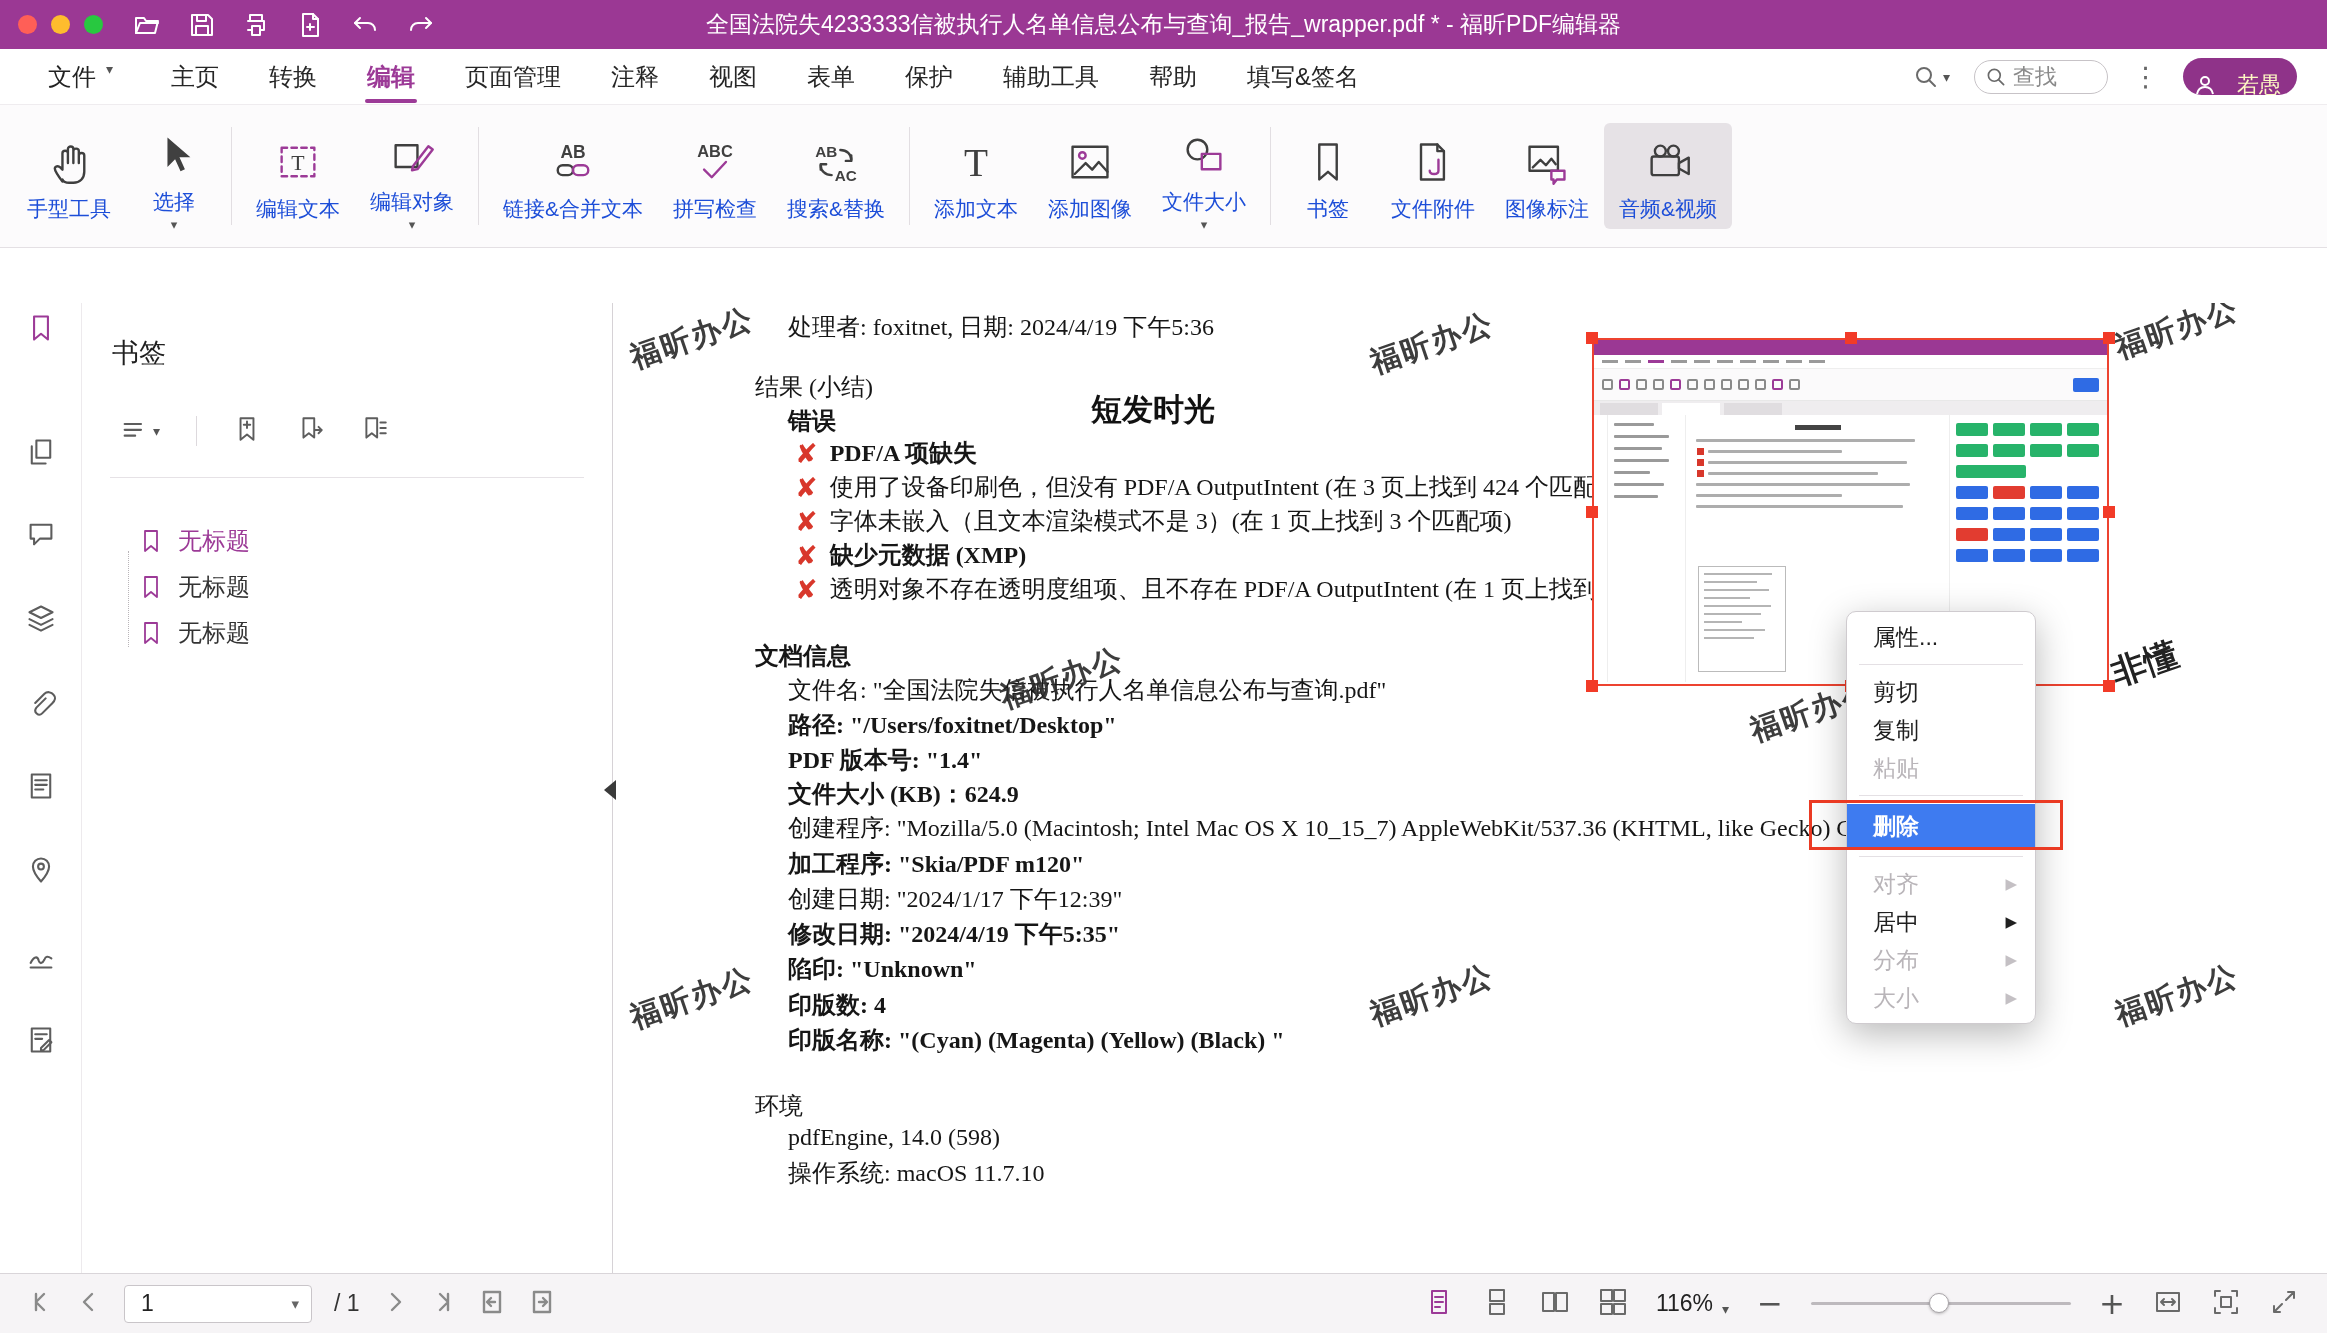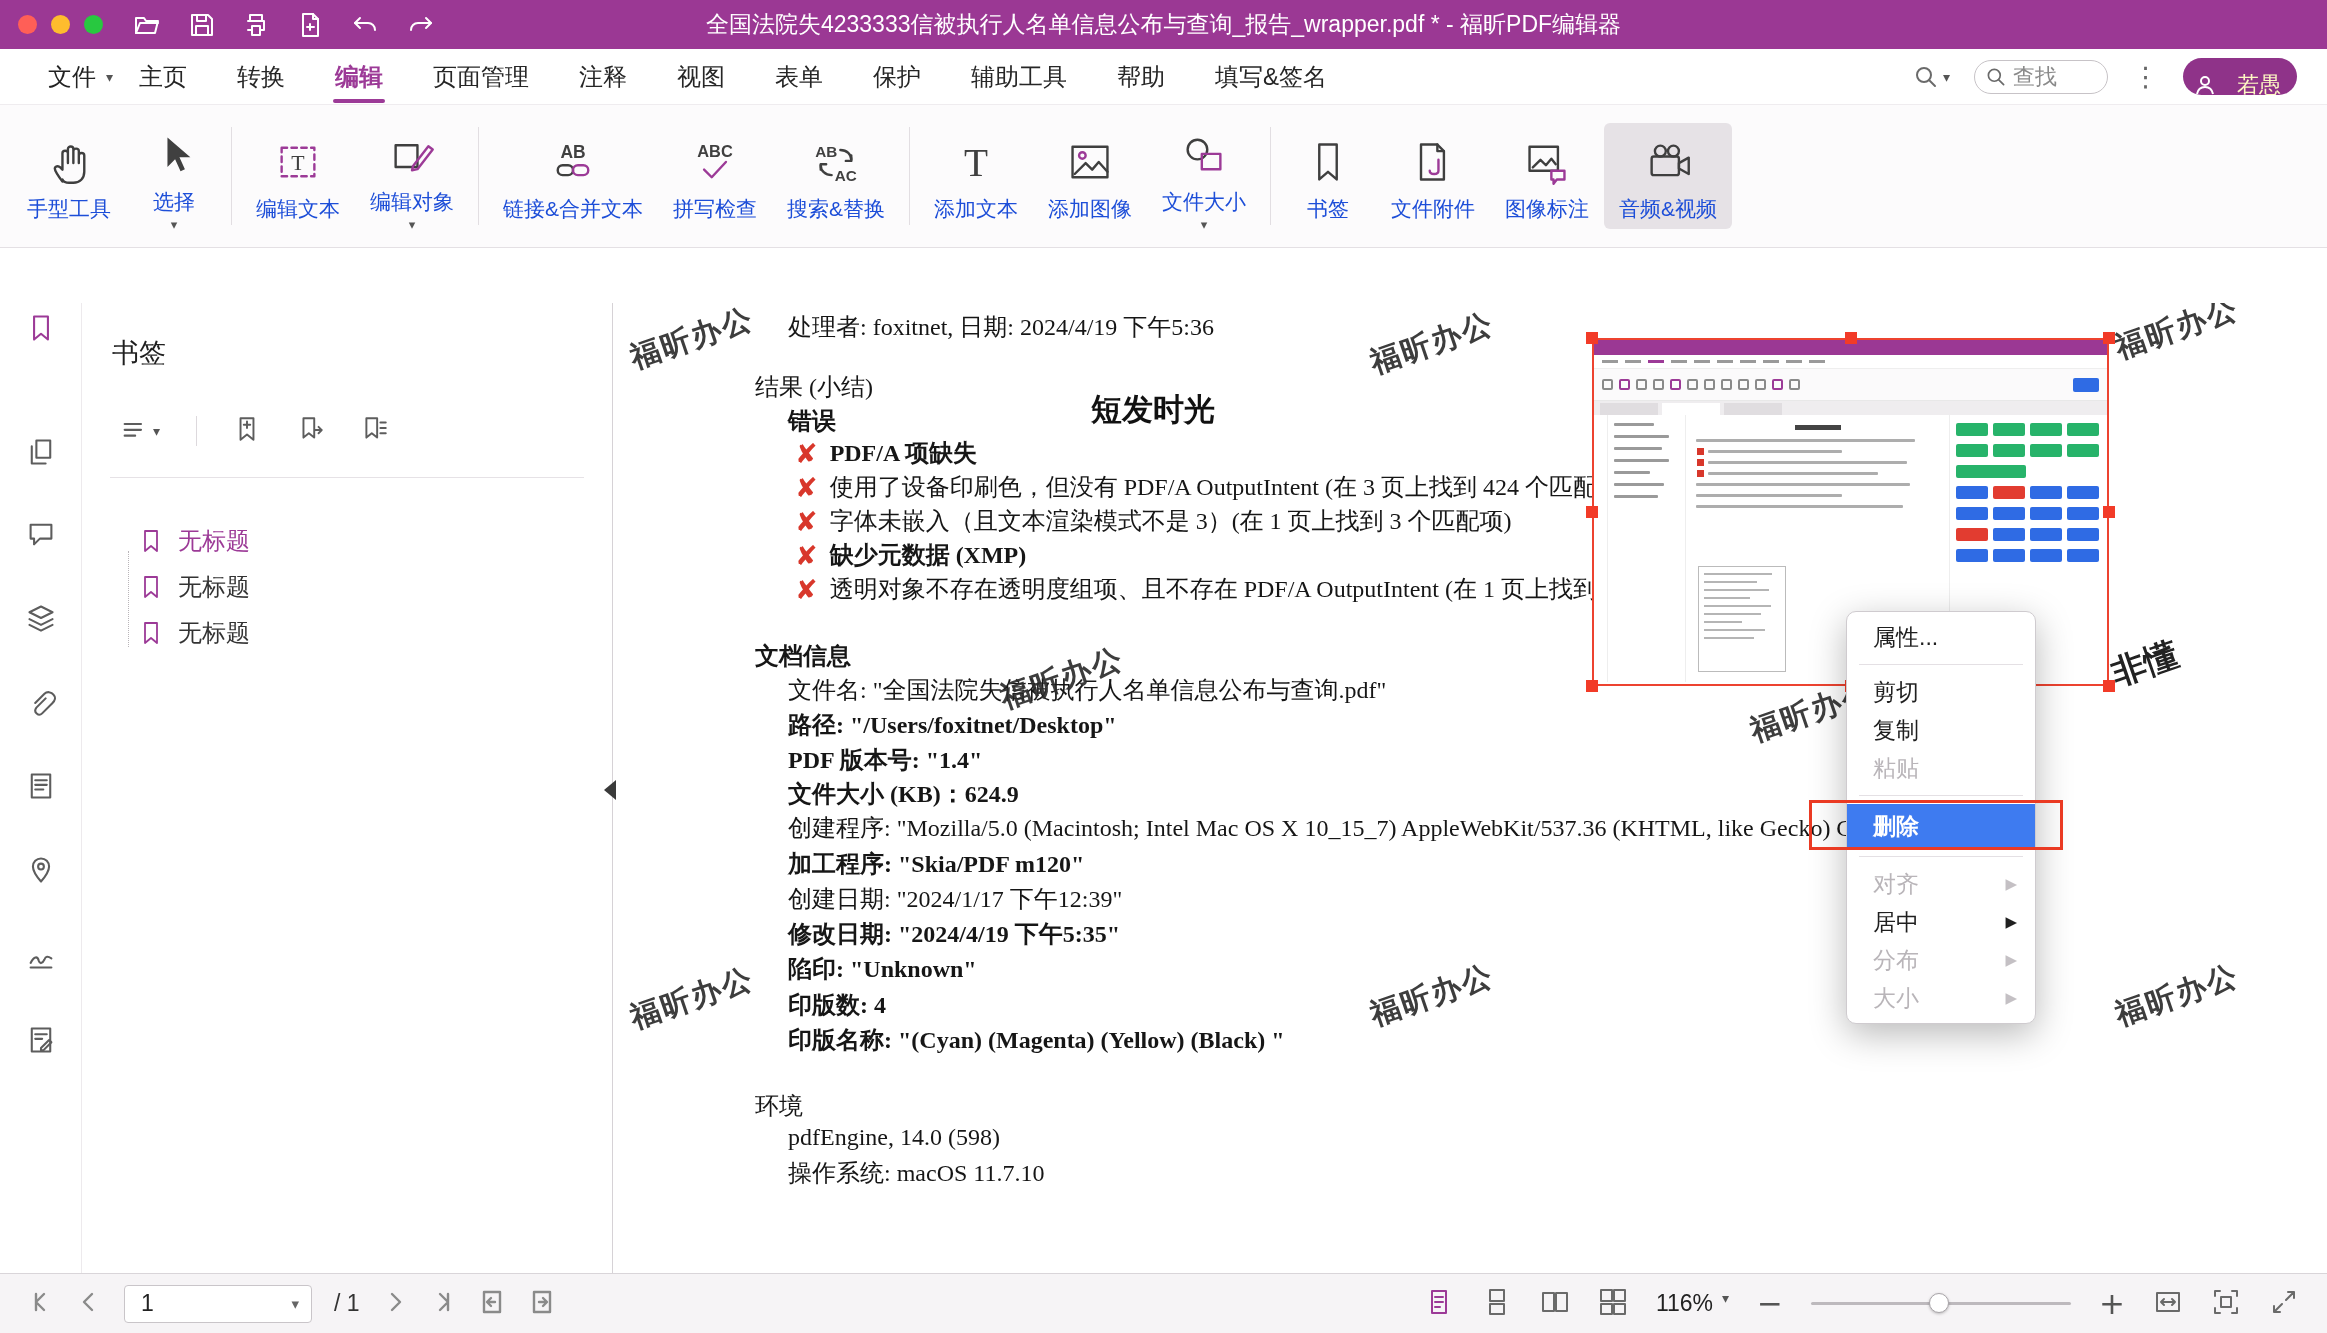--- a/index.html
+++ b/index.html
@@ -12,21 +12,21 @@
   .traffic{display:flex;gap:14px;margin-right:30px}
   .tl{width:19px;height:19px;border-radius:50%}
   .tl.red{background:#FF5F57}.tl.yel{background:#FEBC2E}.tl.grn{background:#28C840}
   .tb-ics{display:flex;gap:28px;align-items:center}
   .tb-ics span{display:flex}
   .tbi{fill:none;stroke:#fff;stroke-width:2;stroke-linecap:round;stroke-linejoin:round}
   .tb-title{position:absolute;left:50%;transform:translateX(-50%);color:#fff;font-size:23px;white-space:nowrap}
 
   
   .menubar{position:absolute;top:49px;left:0;right:0;height:56px;background:#fff;display:flex;align-items:center;padding:0 30px 0 48px;border-bottom:1px solid #efecef;z-index:19}
-  .menu-file{display:flex;align-items:center;gap:10px;font-size:24px;color:#222;margin-right:24px}
+  .menu-file{display:flex;align-items:flex-start;gap:10px;font-size:24px;color:#222;margin-right:56px}
   .fcaret{font-size:14px;color:#555}
   .menu-items{display:flex;gap:46px}
   .menu-item{font-size:24px;color:#262626;position:relative;padding:12px 2px;white-space:nowrap}
   .menu-item.active{color:#9C3A97;font-weight:bold}
   .menu-item.active::after{content:"";position:absolute;left:0;right:0;bottom:2px;height:4px;background:#9C3A97;border-radius:2px}
   .mb-right{margin-left:auto;display:flex;align-items:center;gap:24px}
   .mb-searchopt{display:flex;align-items:center;gap:4px}
   .gray-ic{fill:none;stroke:#6a6a6a;stroke-width:2;stroke-linecap:round}
   .searchbox{width:134px;height:34px;border:1px solid #c7c3c7;border-radius:17px;display:flex;align-items:center;padding:16px 10px;gap:6px;background:#fff}
   .searchbox input{border:none;outline:none;width:82px;font-size:22px;color:#333;background:transparent}
@@ -129,21 +129,21 @@
   .statusbar{position:absolute;left:0;right:0;bottom:0;height:60px;background:#f6f4f6;border-top:1px solid #d9d5d9;display:flex;align-items:center;padding:0 28px;z-index:20}
   .sb-left{display:flex;align-items:center;gap:22px}
   .chev{fill:none;stroke:#8a8a8a;stroke-width:2.4;stroke-linecap:round;stroke-linejoin:round}
   .pagebox{width:188px;height:38px;background:#fff;border:1px solid #c9c5c9;border-radius:4px;display:flex;align-items:center;padding:0 12px 0 4px}
   .pageinput{flex:1;border:none;outline:none;font-size:23px;padding-left:12px;color:#222;width:100px;background:transparent}
   .pb-caret{color:#666;font-size:15px}
   .pagetotal{font-size:23px;color:#333}
   .sb-right{margin-left:auto;display:flex;align-items:center;gap:28px}
   .vic{fill:none;stroke:#6a6a6a;stroke-width:2;stroke-linecap:round;stroke-linejoin:round}
   .vic.act{stroke:#9C3A97}
-  .zoomlabel{display:flex;align-items:flex-start;gap:9px;font-size:23px;color:#222}
+  .zoomlabel{display:flex;align-items:flex-end;gap:9px;font-size:23px;color:#222}
   .zl-caret{font-size:14px;color:#555}
   .zbtn{font-size:31px;color:#555;line-height:1;font-family:"DejaVu Sans",sans-serif}
   .ztrack{width:260px;height:3px;background:#bdb9bd;border-radius:2px;position:relative}
   .zknob{position:absolute;left:118px;top:-9px;width:20px;height:20px;border-radius:50%;background:#fff;border:1px solid #a9a5a9;box-shadow:0 1px 3px rgba(0,0,0,.25)}
 </style>
 </head>
 <body>
 
 <div id="app">
 

